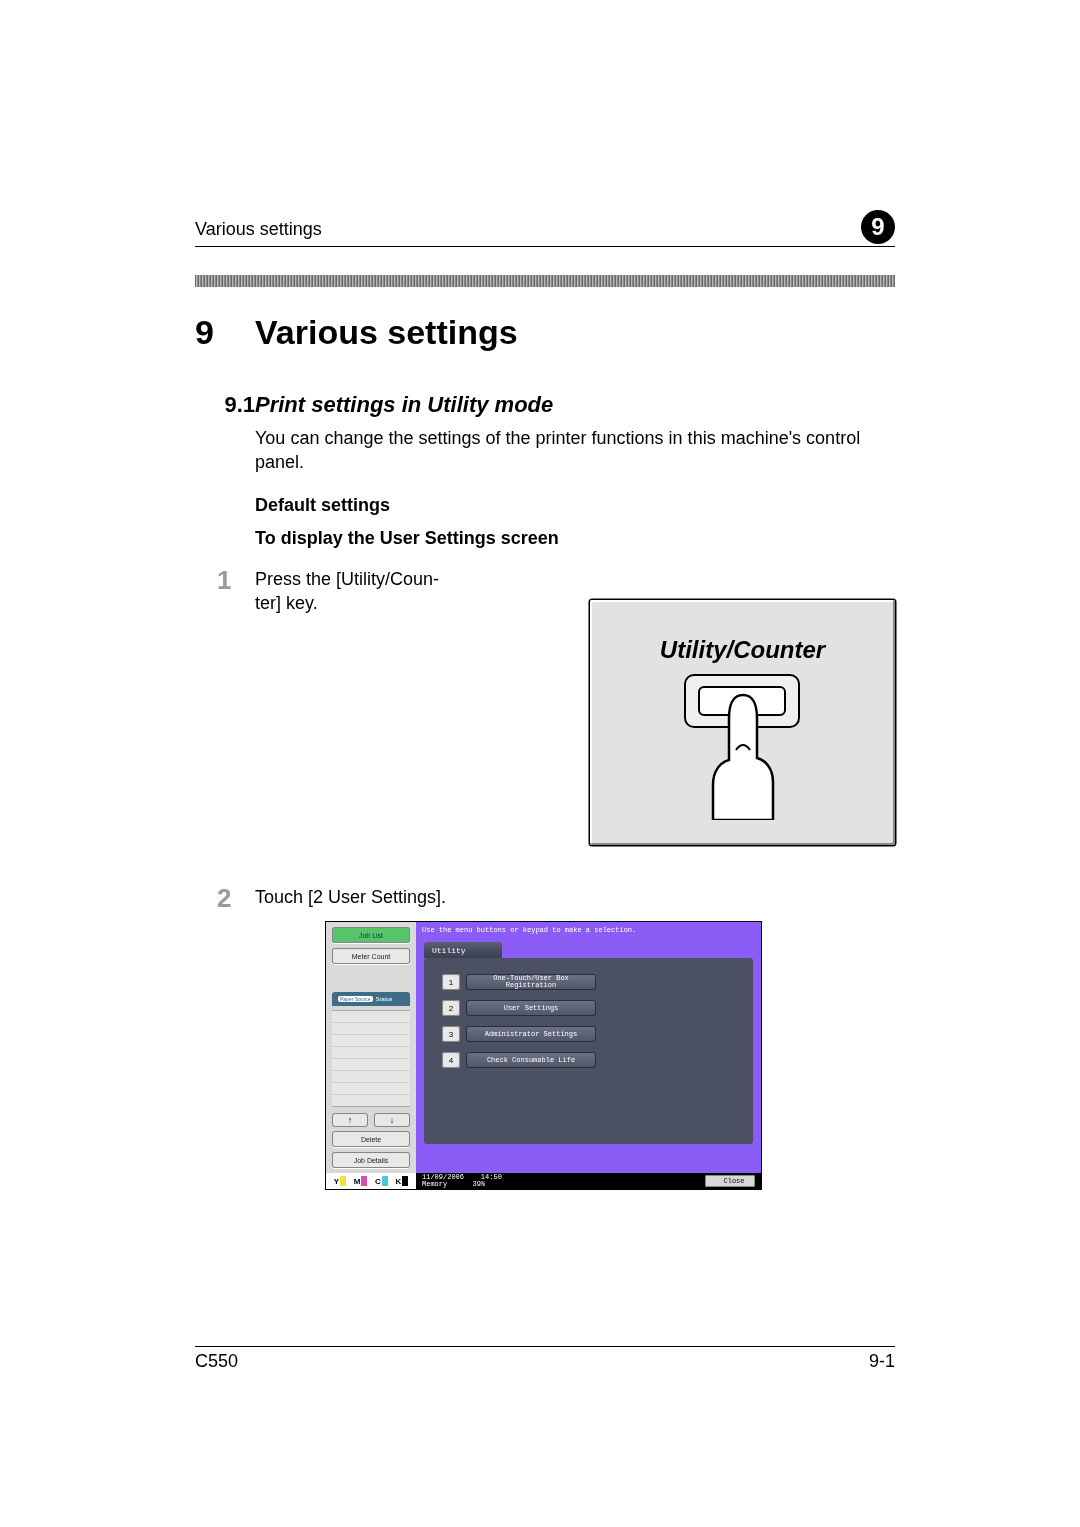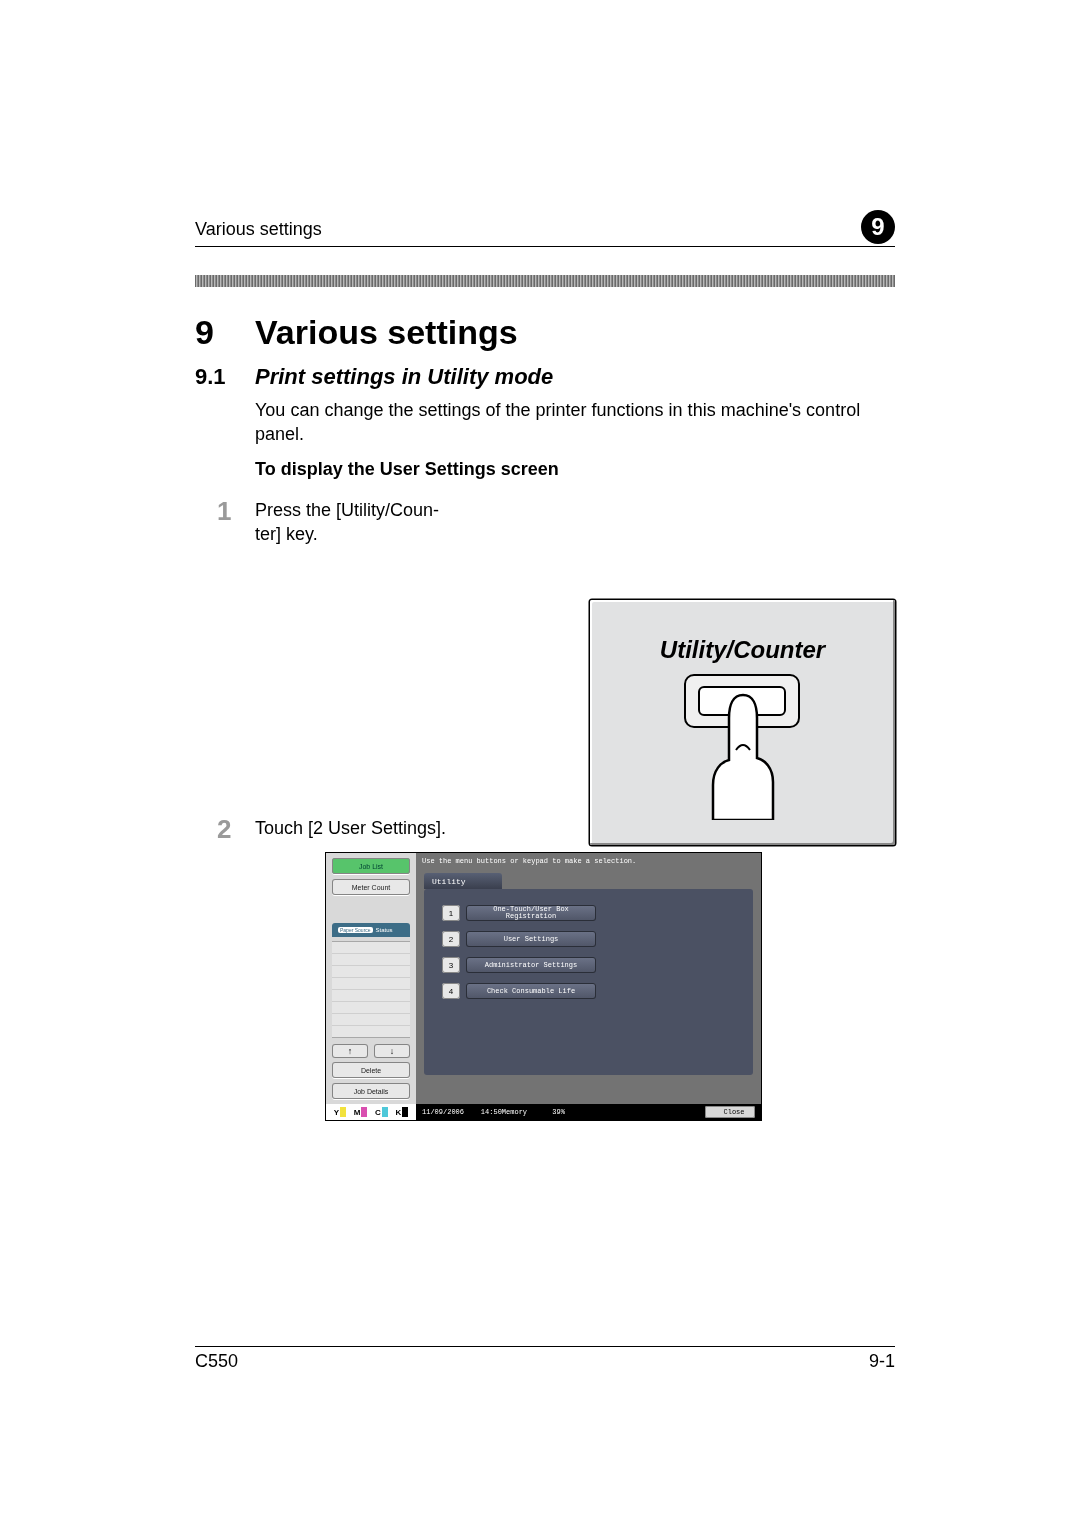--- a/index.html
+++ b/index.html
@@ -64,21 +64,22 @@
     font-weight: bold;
   }
   .h1-text {
     font-size: 34px;
     font-weight: bold;
   }
   
   .h2-row {
     display: flex;
     align-items: baseline;
-    margin-top: 12px;
+    margin-top: 40px;
+    text-align: right;
   }
   .h2-num {
     width: 60px;
     font-size: 22px;
     font-weight: bold;
   }
   .h2-text {
     font-size: 22px;
     font-weight: bold;
     font-style: italic;
@@ -222,21 +223,21 @@
     border-radius: 3px;
     background: #e8e8e8;
     box-shadow: inset 0 0 0 1px #858585;
     font-size: 9px;
     display: flex;
     align-items: center;
     justify-content: center;
   }
   .panel-main {
     flex: 1;
-    background: #737373;
+    background: #8b5cf6;
     position: relative;
   }
   .instr {
     color: #fff;
     font-size: 7px;
     padding: 4px 6px 8px;
     font-family: "Courier New", monospace;
   }
   .util-tab {
     margin-left: 8px;
@@ -314,21 +315,21 @@
     height: 16px;
     background: #000;
     color: #fff;
     font-size: 7px;
     font-family: "Courier New", monospace;
     display: flex;
     align-items: center;
     padding-left: 6px;
     position: relative;
   }
-  .status-bar .lines { display: flex; line-height: 1; }
+  .status-bar .lines { display: flex; flex-direction: column; line-height: 1; }
   .close-btn {
     position: absolute;
     right: 6px;
     top: 2px;
     width: 42px;
     height: 12px;
     background: #d8d8d8;
     color: #000;
     border-radius: 2px;
     font-size: 7px;
@@ -368,20 +369,21 @@
     <div class="h1-text">Various settings</div>
   </div>
 
   <div class="h2-row">
     <div class="h2-num">9.1</div>
     <div class="h2-text">Print settings in Utility mode</div>
   </div>
 
   <div class="body-indent">You can change the settings of the printer functions in this machine's control panel.</div>
 
+  <div class="bold-para">Default settings</div>
   <div class="bold-para" style="margin-top:12px;">To display the User Settings screen</div>
 
   <div class="step-row">
     <div class="step-num">1</div>
     <div class="step-text-col" style="white-space:pre-line;">Press the [Utility/Coun-
 ter] key.</div>
   </div>
 
   <div class="utilkey-fig">
     <div class="utilkey-inner">

